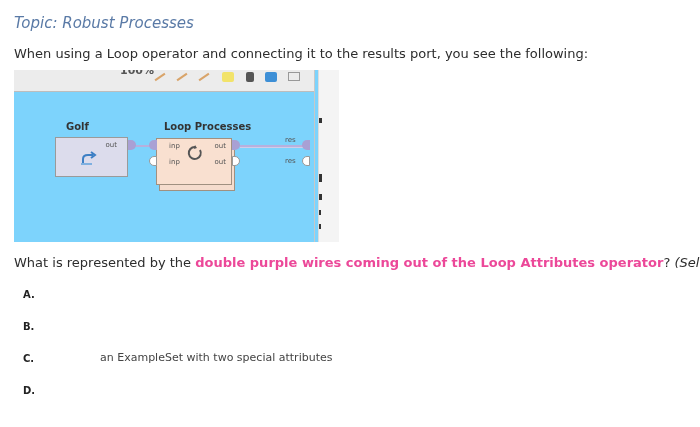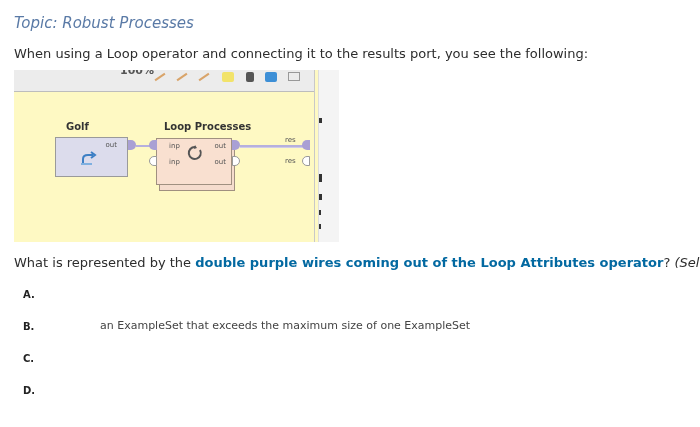--- a/index.html
+++ b/index.html
@@ -3,21 +3,21 @@
   <meta charset="utf-8">
   <style>
     * { box-sizing: border-box; margin: 0; padding: 0; }
     html, body { width: 700px; height: 427px; background: #ffffff; overflow: hidden; }
     body { font-family: "DejaVu Sans", "Liberation Sans", sans-serif; color: #333; position: relative; }
 
     .topic { position: absolute; left: 14px; top: 14px; font-size: 15px; font-style: italic; color: #5a7aa6; }
     .intro { position: absolute; left: 14px; top: 46px; font-size: 13px; color: #2d2d2d; }
 
     
-    .shot { position: absolute; left: 14px; top: 70px; width: 325px; height: 172px; overflow: hidden; background: #fef9c3; }
+    .shot { position: absolute; left: 14px; top: 70px; width: 325px; height: 172px; overflow: hidden; background: #7dd3fc; }
     .toolbar { position: absolute; left: 0; top: 0; width: 301px; height: 22px; background: #ececec; border-bottom: 1px solid #bdbdbd; }
     .toolbar .zoom { position: absolute; left: 106px; top: -6px; font-size: 11px; font-weight: bold; color: #555; }
     .tb-icon { position: absolute; top: 2px; width: 12px; height: 10px; }
     .tb-line { border-top: 2px solid #d9a46a; transform: rotate(-35deg); width: 12px; height: 0; top: 6px; }
     .tb-yellow { background: #f2e36a; border-radius: 2px; }
     .tb-plug { background: #555; border-radius: 2px; width: 8px; }
     .tb-blue { background: #3d8fd6; border-radius: 2px; }
     .tb-frame { border: 1px solid #999; height: 9px; }
 
     .canvas-border { position: absolute; left: 300px; top: 0; width: 1px; height: 172px; background: #c8c8c8; }
@@ -30,21 +30,21 @@
     .loop-back { left: 145px; top: 79px; width: 76px; height: 42px; background: #f5dccd; border: 1px solid #a09080; }
     .loop { left: 142px; top: 68px; width: 76px; height: 47px; background: #f9e0d0; border: 1px solid #a09080; }
     .port-lbl { position: absolute; font-size: 7px; color: #555; }
     .port { position: absolute; width: 8px; height: 10px; border-radius: 0 5px 5px 0; }
     .port.filled { background: #a9a0d4; }
     .port.empty { background: #fff; border: 1px solid #999; }
     .port-in { border-radius: 5px 0 0 5px; }
     .wire { position: absolute; height: 2px; background: #b6b0dd; }
 
     .question { position: absolute; left: 14px; top: 255px; font-size: 13px; color: #2d2d2d; white-space: nowrap; }
-    .question b { font-weight: bold; color: #0369a1; }
+    .question b { font-weight: bold; color: #ec4899; }
     .question i { font-style: italic; }
 
     .opt { position: absolute; left: 0; width: 700px; height: 20px; cursor: pointer; }
     .opt .letter { position: absolute; left: 23px; top: 2px; font-size: 10px; font-weight: bold; color: #222; }
     .opt .text { position: absolute; left: 100px; top: 0; font-size: 11px; color: #444; }
   </style>
 </head>
 <body>
 
 <div class="topic">Topic: Robust Processes</div>
@@ -108,20 +108,20 @@
   <div class="port empty port-in" style="left:288px;top:86px"></div>
 </div>
 
 <div class="question"><span>What is represented by the </span><b>double purple wires coming out of the Loop Attributes operator</b><span>? </span><i>(Select one)</i></div>
 
 <div class="opt" style="top:287px">
   <span class="letter">A.</span>
 </div>
 <div class="opt" style="top:319px">
   <span class="letter">B.</span>
-  <span class="text">an ExampleSet that exceeds the maximum size of one ExampleSet</span>
 </div>
 <div class="opt" style="top:351px">
   <span class="letter">C.</span>
+  <span class="text">an ExampleSet with two special attributes</span>
 </div>
 <div class="opt" style="top:383px">
   <span class="letter">D.</span>
 </div>
 
 </body></html>

